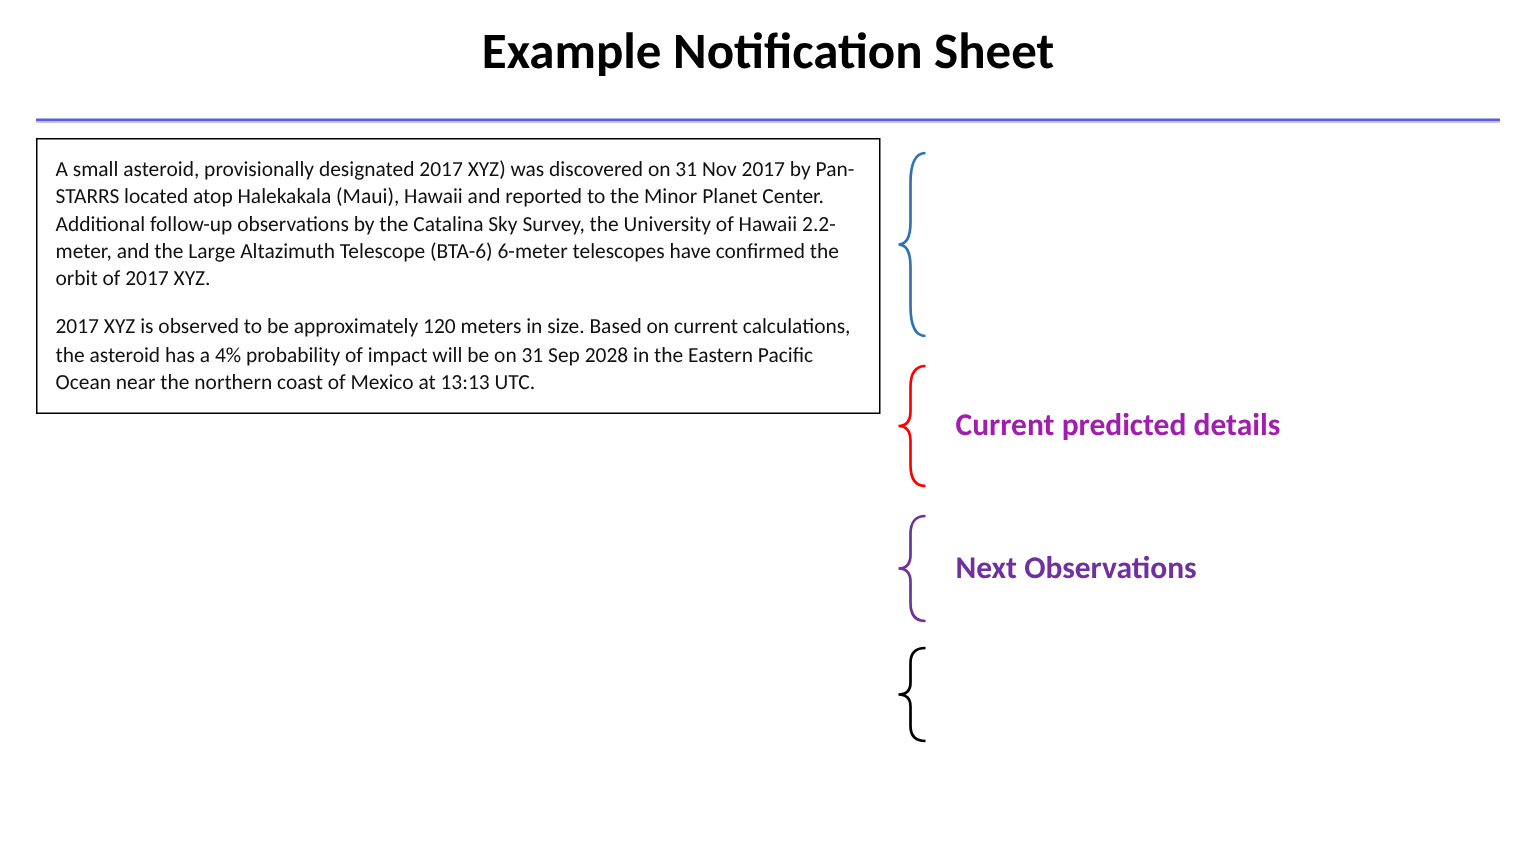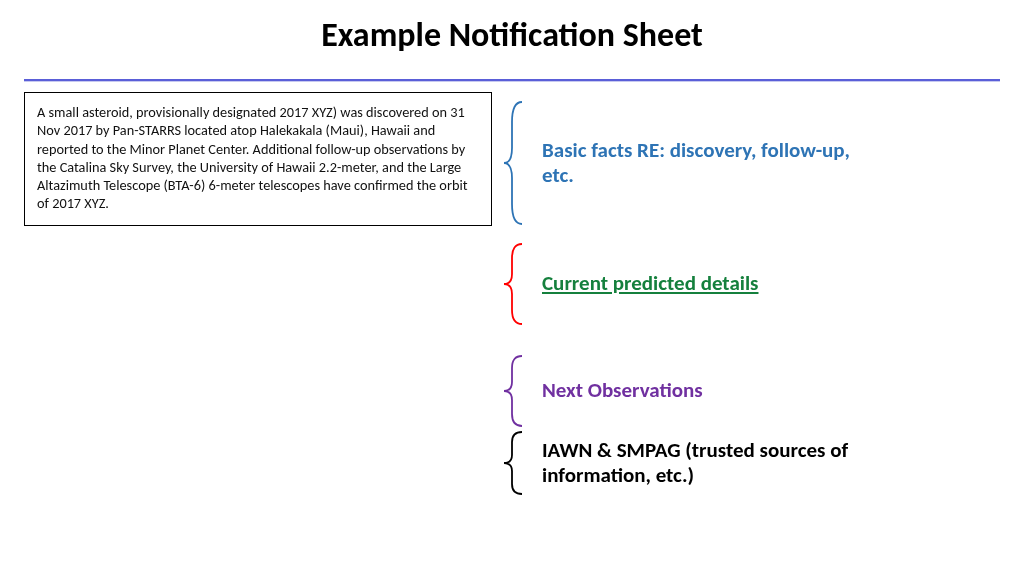--- a/index.html
+++ b/index.html
@@ -24,21 +24,21 @@
     border-top: 2px solid #5a5ed8;
     border-bottom: 1px solid #c7c9f0;
     height: 3px;
   }
   .content {
     display: flex;
     padding: 0 24px;
     gap: 8px;
   }
   .sheet {
-    width: 468px;
+    width: 563px;
     border: 1px solid #000;
     padding: 10px 12px 12px;
     font-size: 14.3px;
     line-height: 1.28;
     color: #111;
     position: relative;
   }
   .sheet p { margin-bottom: 14px; }
   .sheet p:last-child { margin-bottom: 0; }
   .annotations {
@@ -54,60 +54,59 @@
   .brace {
     flex: 0 0 auto;
   }
   .label {
     font-size: 21px;
     font-weight: 700;
     line-height: 1.2;
     max-width: 340px;
   }
   .lbl-blue   { color: #2e74b5; }
-  .lbl-red    { color: #15803d; text-decoration: underline; }
+  .lbl-red    { color: #a21caf; }
   .lbl-purple { color: #7030a0; }
   .lbl-black  { color: #000; }
 </style>
 </head>
 <body>
 
 <h1 class="title">Example Notification Sheet</h1>
 <hr class="rule">
 
 <div class="content">
 
   <div class="sheet">
     <p>A small asteroid, provisionally designated 2017 XYZ) was discovered on 31 Nov 2017 by Pan-STARRS located atop Halekakala (Maui), Hawaii and reported to the Minor Planet Center.  Additional follow-up observations by the Catalina Sky Survey, the University of Hawaii 2.2-meter, and the Large Altazimuth Telescope (BTA-6) 6-meter telescopes have confirmed the orbit of 2017 XYZ.</p>
+    <p>2017 XYZ is observed to be approximately 120 meters in size.  Based on current calculations, the asteroid has a 4% probability of impact will be on 31 Sep 2028 in the Eastern Pacific Ocean near the northern coast of Mexico at 13:13 UTC.</p>
   </div>
 
   <div class="annotations">
 
     <div class="annot" style="top:6px;">
       <svg class="brace" width="28" height="130" viewBox="0 0 28 130">
         <path d="M22 4 Q12 4 12 24 L12 50 Q12 65 4 65 Q12 65 12 80 L12 106 Q12 126 22 126" fill="none" stroke="#2e74b5" stroke-width="1.8"></path>
       </svg>
-      <div class="label lbl-blue">Basic facts RE: discovery, follow-up, etc.</div>
     </div>
 
     <div class="annot" style="top:148px;">
       <svg class="brace" width="28" height="88" viewBox="0 0 28 88">
         <path d="M22 4 Q12 4 12 18 L12 34 Q12 44 4 44 Q12 44 12 54 L12 70 Q12 84 22 84" fill="none" stroke="#ff0000" stroke-width="1.8"></path>
       </svg>
       <div class="label lbl-red">Current predicted details</div>
     </div>
 
-    <div class="annot" style="top:260px;align-items:center;">
+    <div class="annot" style="top:248px;align-items:center;">
       <svg class="brace" width="28" height="78" viewBox="0 0 28 78">
         <path d="M22 4 Q12 4 12 16 L12 30 Q12 39 4 39 Q12 39 12 48 L12 62 Q12 74 22 74" fill="none" stroke="#7030a0" stroke-width="1.8"></path>
       </svg>
       <div class="label lbl-purple">Next Observations</div>
     </div>
 
     <div class="annot" style="top:336px;">
       <svg class="brace" width="28" height="70" viewBox="0 0 28 70">
         <path d="M22 4 Q12 4 12 14 L12 27 Q12 35 4 35 Q12 35 12 43 L12 56 Q12 66 22 66" fill="none" stroke="#000" stroke-width="1.8"></path>
       </svg>
-      <div class="label lbl-black">IAWN &amp; SMPAG (trusted sources of information, etc.)</div>
     </div>
 
   </div>
 </div>
 
 </body></html>

